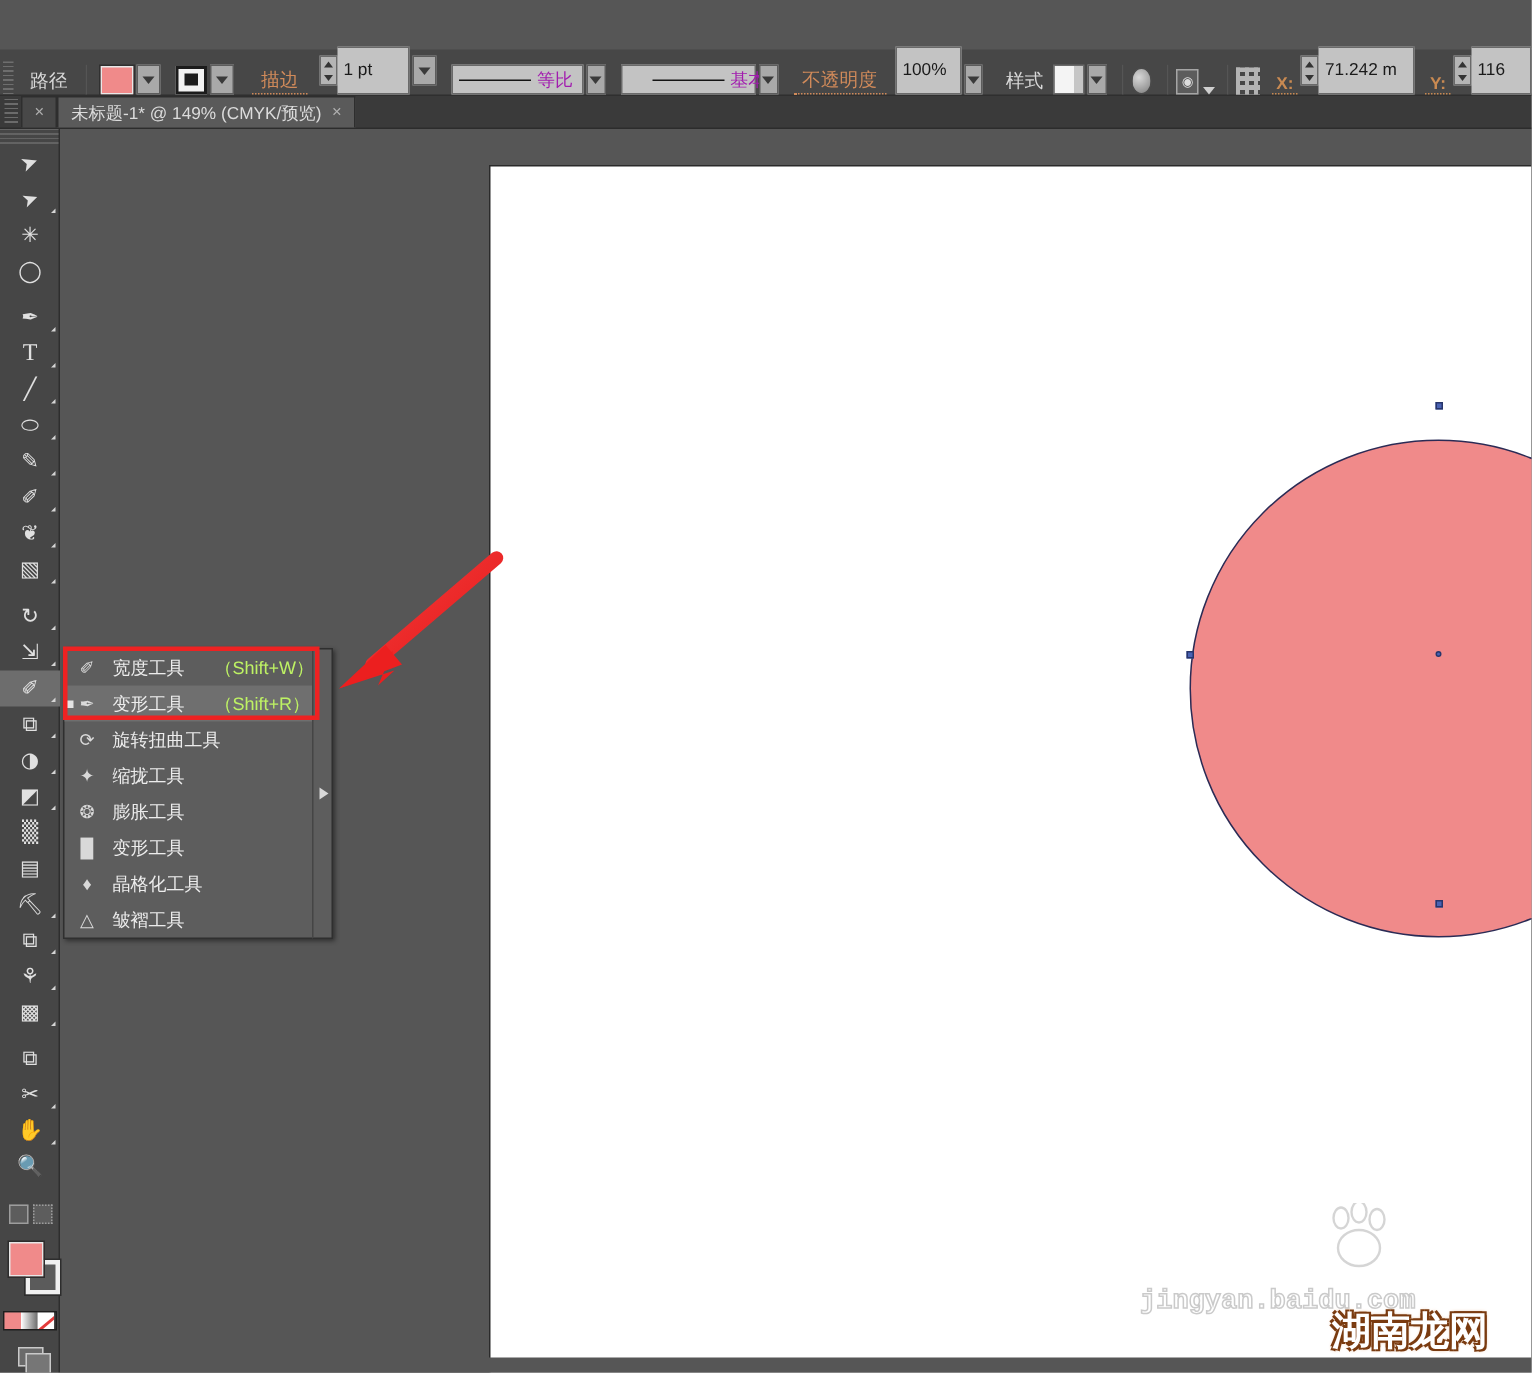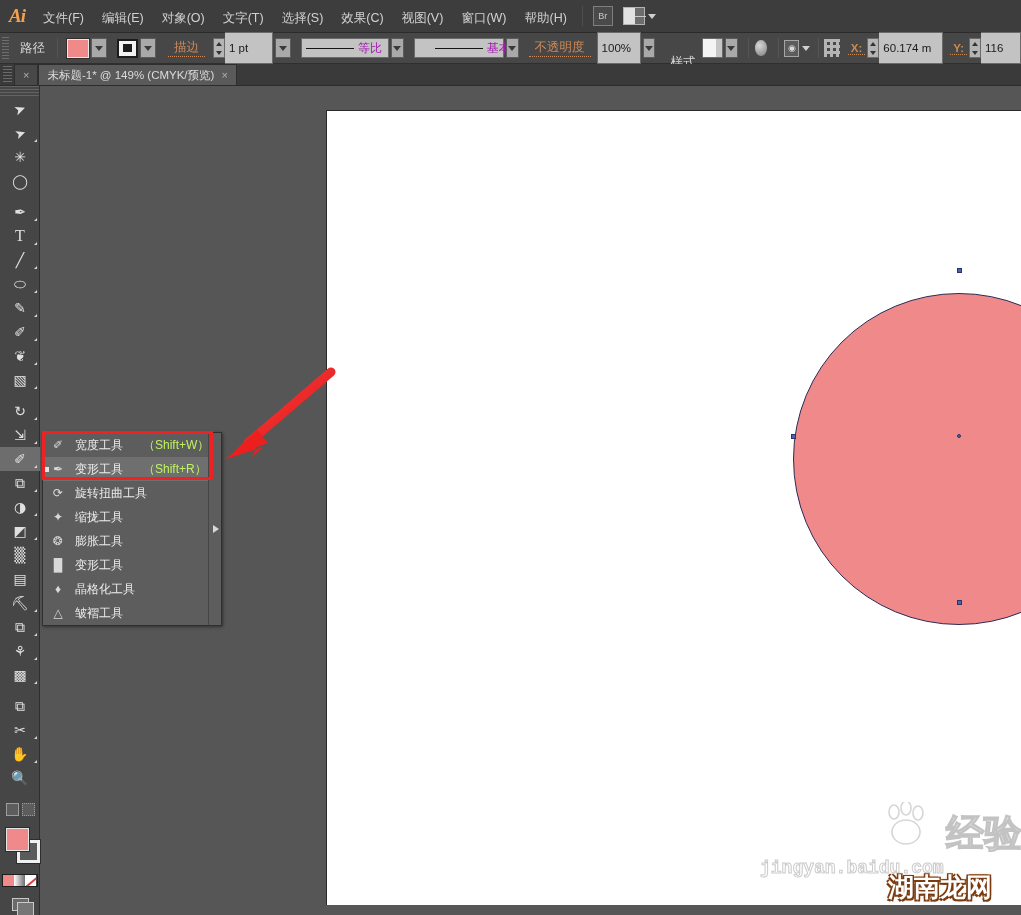--- a/index.html
+++ b/index.html
@@ -43,21 +43,21 @@
   .mb-icon2:after{content:"";position:absolute;left:11px;top:8px;width:11px;height:1px;background:#c9c9c9;}
   .caret-sm{
     width:0;height:0;margin-left:3px;
     border-left:4px solid transparent;border-right:4px solid transparent;
     border-top:5px solid #cfcfcf;
   }
 
   
   .ctrlbar{
     position:absolute; left:0; top:33px; width:1021px; height:31px;
-    background:#474747; display:flex; align-items:center;
+    background:#474747; display:flex; align-items:flex-end;
     border-bottom:1px solid #2f2f2f;
   }
   .grip{
     width:9px;height:22px;margin:0 4px 0 2px;
     background:repeating-linear-gradient(to bottom,#6e6e6e 0 1px,transparent 1px 3px);
   }
   .ctrl-label{ font-size:12.5px;color:#d8d8d8; padding:0 7px; white-space:nowrap;}
   .ctrl-sep{width:1px;height:20px;background:#393939;border-right:1px solid #555;margin:0 5px;}
   .swatch-fill{
     width:22px;height:19px;background:#f08a8a;border:1px solid #e8e8e8;outline:1px solid #303030;
@@ -283,38 +283,20 @@
   }
   .statusstrip{
     position:absolute;left:40px;top:905px;width:981px;height:10px;background:#565656;
   }
 </style>
 </head>
 <body>
 
 <div id="app">
 
-  <div class="menubar">
-    <div class="ai-logo">Ai</div>
-    <div class="menu-item">文件(F)</div>
-    <div class="menu-item">编辑(E)</div>
-    <div class="menu-item">对象(O)</div>
-    <div class="menu-item">文字(T)</div>
-    <div class="menu-item">选择(S)</div>
-    <div class="menu-item">效果(C)</div>
-    <div class="menu-item">视图(V)</div>
-    <div class="menu-item">窗口(W)</div>
-    <div class="menu-item">帮助(H)</div>
-    <div class="mb-sep"></div>
-    <div class="mb-icon">Br</div>
-    <div style="display:flex;align-items:center;">
-      <div class="mb-icon2"></div>
-      <div class="caret-sm"></div>
-    </div>
-  </div>
 
   <div class="ctrlbar">
     <div class="grip"></div>
     <div class="ctrl-label">路径</div>
     <div class="ctrl-sep"></div>
 
     <div style="display:flex;align-items:center;margin-left:4px;">
       <div class="swatch-fill"></div>
       <div class="dropbtn">
           <span class="tri"></span>
@@ -378,21 +360,21 @@
     <div class="caret-sm"></div>
     <div class="ctrl-sep" style="margin-left:8px;"></div>
     <div class="grid-icon"></div>
 
     <div class="xy-label" style="margin-left:8px;">X:</div>
     <div style="display:flex;align-items:center;margin-left:2px;">
       <div class="spin">
           <span class="u"></span>
           <span class="d"></span>
         </div>
-      <div class="numfield" style="width:64px;">60.174 m</div>
+      <div class="numfield" style="width:64px;">71.242 m</div>
     </div>
     <div class="xy-label" style="margin-left:7px;">Y:</div>
     <div style="display:flex;align-items:center;margin-left:2px;">
       <div class="spin">
           <span class="u"></span>
           <span class="d"></span>
         </div>
       <div class="numfield" style="width:40px;">116</div>
     </div>
   </div>
@@ -420,21 +402,20 @@
 
     <div class="wm-baidu">
       <span>Baidu</span>
     </div>
     <svg class="wm-paw" viewBox="0 0 56 48" style="position:absolute;left:840px;top:716px;opacity:.4;">
       <ellipse cx="14" cy="10" rx="5" ry="7" fill="none" stroke="#999" stroke-width="1.6"></ellipse>
       <ellipse cx="26" cy="6" rx="5" ry="7" fill="none" stroke="#999" stroke-width="1.6"></ellipse>
       <ellipse cx="38" cy="11" rx="5" ry="7" fill="none" stroke="#999" stroke-width="1.6"></ellipse>
       <ellipse cx="26" cy="30" rx="14" ry="12" fill="none" stroke="#999" stroke-width="1.6"></ellipse>
     </svg>
-    <div style="position:absolute;left:906px;top:722px;font-size:38px;font-weight:bold;color:transparent;-webkit-text-stroke:1.3px rgba(155,155,155,.6);white-space:nowrap;">经验</div>
     <div class="wm-sub" style="left:720px;top:772px;font-family:Liberation Mono, monospace;">jingyan.baidu.com</div>
     <div class="wm-hn" style="left:848px;top:784px;">湖南龙网</div>
   </div>
 
   <div class="toolbar">
     <div class="tb-grip"></div>
 
     <div class="tool">
         <span class="gl" style="transform:rotate(-20deg);">➤</span>
       </div>

